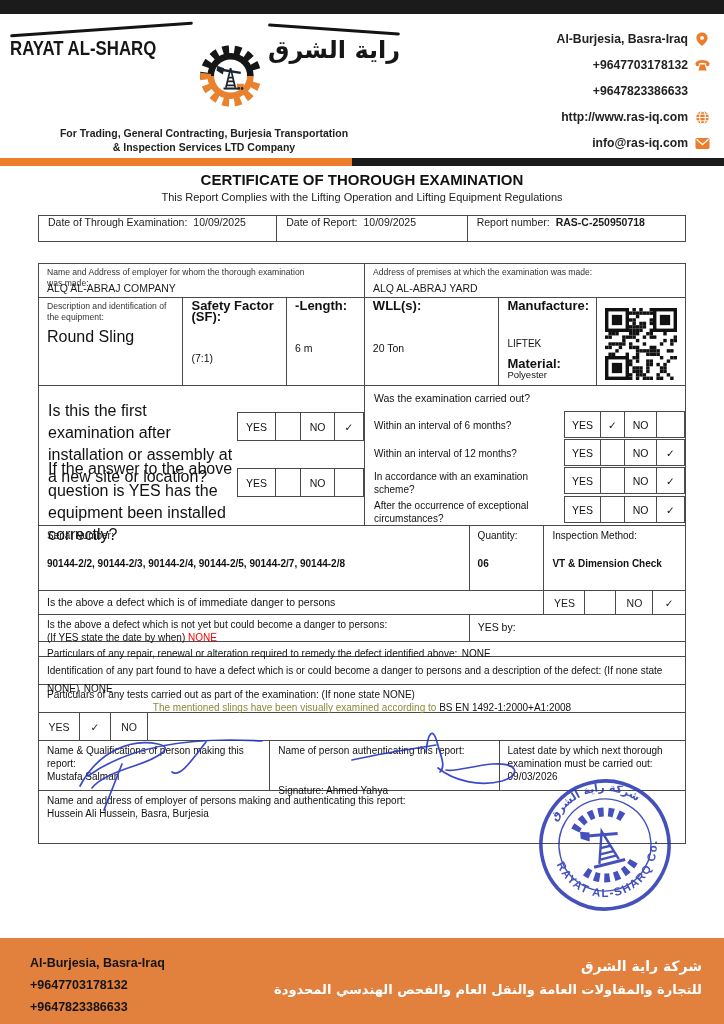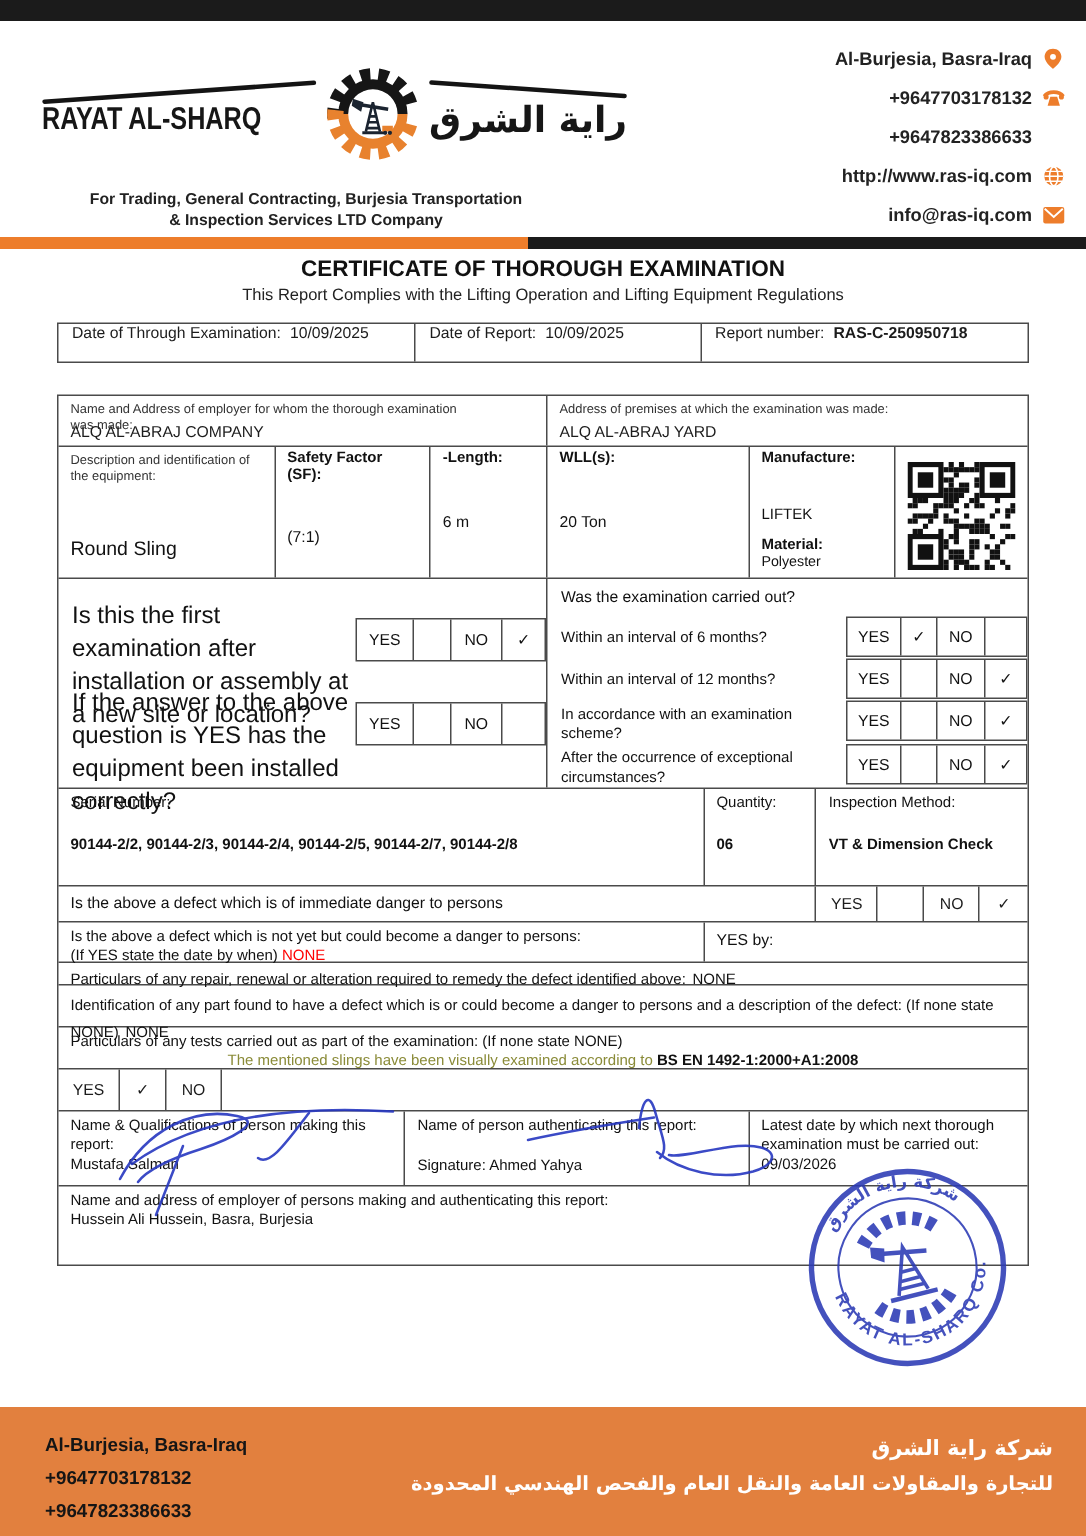--- a/index.html
+++ b/index.html
@@ -1,21 +1,21 @@
 <!DOCTYPE html>
 <html><head>
 <meta charset="utf-8">
 <style>
   html,body{margin:0;padding:0;background:#fff;}
   .page{position:relative;width:724px;height:1024px;background:#fff;overflow:hidden;
         font-family:"Liberation Sans","DejaVu Sans",sans-serif;color:#1c1c1c;}
   
   .top-bar{position:absolute;left:0;top:0;width:724px;height:14px;background:#1b1b1b;}
   .header{position:absolute;left:0;top:14px;width:724px;height:144px;background:#fff;}
-  .logo-wrap{position:absolute;left:28px;top:14px;width:390px;height:96px;display:flex;align-items:center;}
+  .logo-wrap{position:absolute;left:10px;top:14px;width:390px;height:96px;display:flex;align-items:flex-start;}
   .logo-side{flex:1;}
   .logo-line{height:3px;background:#141414;margin-bottom:5px;border-radius:2px;}
   .logo-line.l{transform:rotate(-4deg);}
   .logo-line.r{transform:rotate(4deg);}
   .logo-en{font-weight:bold;font-size:21px;letter-spacing:0px;transform:scaleX(.8);transform-origin:left center;white-space:nowrap;color:#161616;}
   .logo-ar{font-family:"DejaVu Sans",sans-serif;font-weight:bold;font-size:24px;text-align:left;color:#161616;white-space:nowrap;}
   .tagline{position:absolute;left:4px;top:112px;width:400px;text-align:center;font-weight:bold;font-size:10.5px;line-height:14px;color:#222;}
   .contacts{position:absolute;right:14px;top:12px;width:240px;}
   .c-line{display:flex;justify-content:flex-end;align-items:center;height:26px;gap:6px;
           font-weight:bold;font-size:12.2px;color:#222;}
@@ -31,21 +31,21 @@
   .date-table{position:absolute;left:38px;top:215px;width:648px;height:27px;display:flex;}
   .date-cell{border-right:1px solid #4a4a4a;box-sizing:border-box;display:flex;
              padding-left:9px;font-size:10.5px;gap:6px;white-space:nowrap;}
   .date-cell:last-child{border-right:none;}
   .main-table{position:absolute;left:38px;top:263px;width:648px;}
   .row{display:flex;border-bottom:1px solid #4a4a4a;box-sizing:border-box;position:relative;}
   .row:last-child{border-bottom:none;}
   .cell{border-right:1px solid #4a4a4a;box-sizing:border-box;position:relative;padding:3px 8px;}
   .cell.last{border-right:none;}
   .lbl{font-size:8.6px;color:#333;line-height:10.5px;}
-  .lbl.b{font-weight:bold;color:#111;font-size:10px;}
+  .lbl.b{font-weight:bold;color:#111;font-size:13px;}
   .val{font-size:10.5px;color:#111;}
   .party-val{position:absolute;left:8px;bottom:3px;font-size:10.5px;}
   .q-text{position:absolute;font-size:16px;line-height:22px;color:#111;}
   .ckt{display:flex;border:1px solid #4a4a4a;box-sizing:border-box;background:#fff;position:absolute;}
   .ckt>div{border-right:1px solid #4a4a4a;box-sizing:border-box;display:flex;align-items:center;justify-content:center;font-size:10.5px;color:#111;}
   .ckt>div:last-child{border-right:none;}
   .chk{font-weight:bold;font-size:12px;}
   .inline-ck{display:flex;height:100%;}
   .inline-ck>div{border-left:1px solid #4a4a4a;box-sizing:border-box;display:flex;align-items:center;justify-content:center;font-size:10.5px;}
   .red{color:#ff0000;}
@@ -177,21 +177,21 @@
       </div>
       <div class="cell last" style="width:321px">
         <div class="lbl">Address of premises at which the examination was made:</div>
         <div class="party-val">ALQ AL-ABRAJ YARD</div>
       </div>
     </div>
 
     <div class="row" style="height:88px">
       <div class="cell" style="width:145px">
         <div class="lbl">Description and identification of the equipment:</div>
-        <div class="val" style="margin-top:36px;font-size:13px">Round Sling</div>
+        <div class="val" style="margin-top:6px;font-size:16px">Round Sling</div>
       </div>
       <div class="cell" style="width:104px">
         <div class="lbl b">Safety Factor (SF):</div>
         <div class="val" style="margin-top:30px">(7:1)</div>
       </div>
       <div class="cell" style="width:78px">
         <div class="lbl b">-Length:</div>
         <div class="val" style="margin-top:30px">6 m</div>
       </div>
       <div class="cell" style="width:135px">
@@ -450,42 +450,42 @@
         <span class="txt10">Identification of any part found to have a defect which is or could become a danger to persons and a description of the defect: (If none state NONE)</span>
         <span class="txt10 red">NONE</span>
       </div>
     </div>
 
     <div class="row" style="height:28px">
       <div class="cell last" style="flex:1">
         <div class="txt10">Particulars of any tests carried out as part of the examination: (If none state NONE)</div>
         <div class="txt10" style="text-align:center">
           <span class="olive">The mentioned slings have been visually examined according to</span>
-          <span style="font-weight:bold">BS EN 1492-1:2000+A1:2008</span>
+          <span style="font-weight:normal">BS EN 1492-1:2000+A1:2008</span>
         </div>
       </div>
     </div>
 
     <div class="row" style="height:28px">
       <div class="inline-ck" style="width:141px">
         <div style="width:40px;border-left:none">YES</div>
         <div style="width:31px" class="chk">✓</div>
         <div style="width:37px">NO</div>
         <div style="flex:1" class="chk"></div>
       </div>
     </div>
 
     <div class="row" style="height:50px">
       <div class="cell" style="width:232px">
         <div class="txt10">Name &amp; Qualifications of person making this report:</div>
         <div class="txt10">Mustafa Salman</div>
       </div>
       <div class="cell" style="width:230px">
         <div class="txt10">Name of person authenticating this report:</div>
-        <div class="txt10" style="margin-top:14px">Signature: Ahmed Yahya</div>
+        <div class="txt10" style="margin-top:27px">Signature: Ahmed Yahya</div>
       </div>
       <div class="cell last" style="width:186px">
         <div class="txt10">Latest date by which next thorough examination must be carried out:</div>
         <div class="txt10">09/03/2026</div>
       </div>
     </div>
 
     <div class="row" style="height:52px">
       <div class="cell last" style="flex:1">
         <div class="txt10">Name and address of employer of persons making and authenticating this report:</div>

